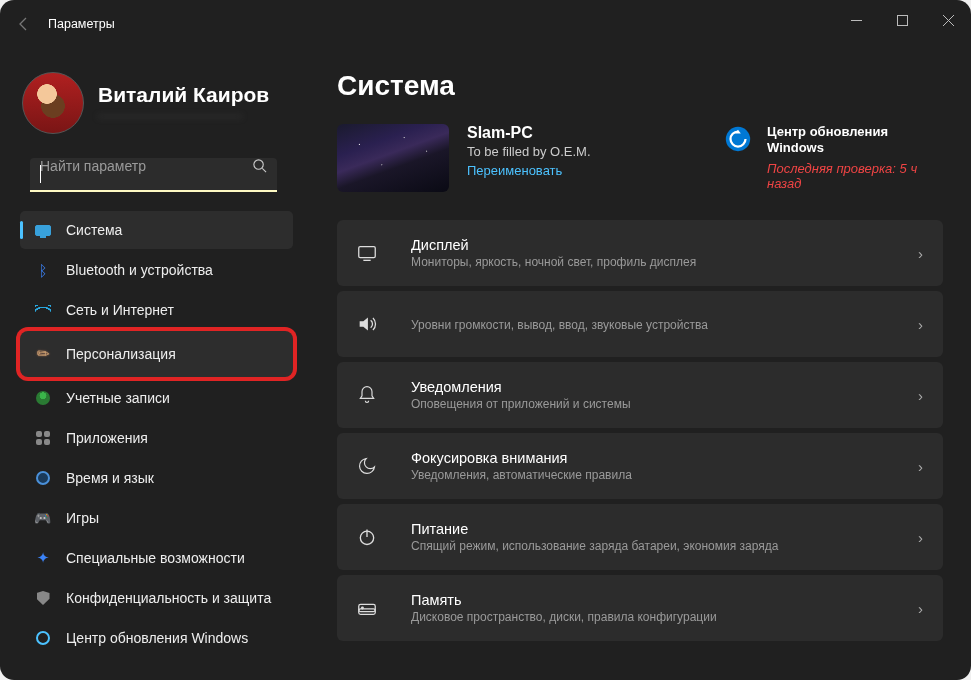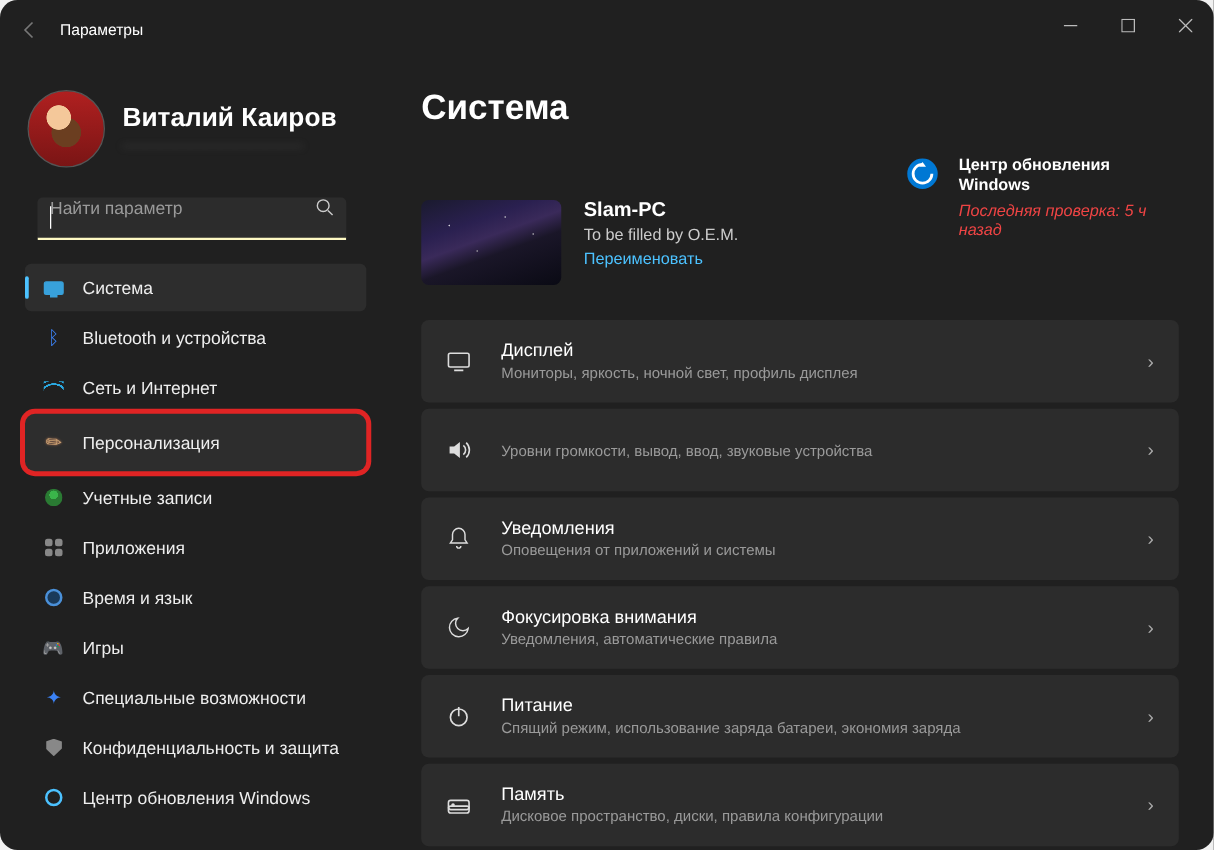--- a/index.html
+++ b/index.html
@@ -87,21 +87,21 @@
   .ic-time { width:14px; height:14px; border-radius:50%; border:2px solid #4a90d9; background:radial-gradient(#1a3a5a,#1a3a5a);}
   .ic-game { font-size:14px; color:#888;}
   .ic-access { color:#3b82f6; font-size:15px;}
   .ic-priv { width:13px; height:14px; background:#888; clip-path: polygon(50% 0,100% 15%,100% 55%,50% 100%,0 55%,0 15%);}
   .ic-upd { width:14px; height:14px; border:2px solid #4cc2ff; border-radius:50%; position:relative;}
   .ic-upd::after{content:"";position:absolute;top:-2px;right:-2px;width:6px;height:6px;border-top:2px solid transparent;border-right:2px solid transparent;}
 
   
   h1 { font-size: 28px; font-weight: 600; margin: 10px 0 22px 0; }
   .toprow { display:flex; gap:20px; margin-bottom: 28px; align-items:flex-start;}
-  .pc-card { display:flex; gap:18px; flex:1;margin-top:36px; }
+  .pc-card { display:flex; gap:18px; flex:1; }
   .monitor-thumb {
     width: 112px; height: 68px; border-radius:6px;
     background: linear-gradient(160deg,#1a1a2e 0%, #2a2050 30%, #3a2a5a 45%, #1a1628 60%, #0a0a14 100%);
     position: relative; overflow:hidden;
   }
   .monitor-thumb::before{content:"";position:absolute;inset:0;background:
     radial-gradient(1px 1px at 20% 30%,#fff,transparent),
     radial-gradient(1px 1px at 60% 20%,#ddd,transparent),
     radial-gradient(1px 1px at 80% 40%,#ccc,transparent),
     radial-gradient(1px 1px at 40% 60%,#bbb,transparent);}
@@ -111,21 +111,21 @@
   .upd-card { display:flex; gap:14px; width: 220px;}
   .upd-icon { width:30px; height:30px; flex:0 0 30px;}
   .upd-icon svg{width:100%;height:100%;}
   .upd-info .t { font-weight:600; font-size:13px; line-height:1.25;}
   .upd-info .s { font-size:13px; color:#ef4444; margin-top:4px;font-style:italic;}
 
   
   .setlist { display:flex; flex-direction:column; gap:5px; }
   .setitem {
     background:#2c2c2c; border-radius:6px; height:66px;
-    display:flex; align-items:center; padding: 0 20px 0 18px; gap:22px;
+    display:flex; align-items:center; padding: 0 20px 0 18px; gap:32px;
   }
   .setitem .seticon { width:24px; flex:0 0 24px; display:flex; align-items:center; justify-content:center; color:#ddd;}
   .setitem .txt { flex:1; }
   .setitem .txt .t { font-size:14.5px; }
   .setitem .txt .s { font-size:12px; color:#9a9a9a; margin-top:2px;}
   .setitem .chev { color:#aaa; font-size:15px;}
 
 </style>
 </head>
 <body>

